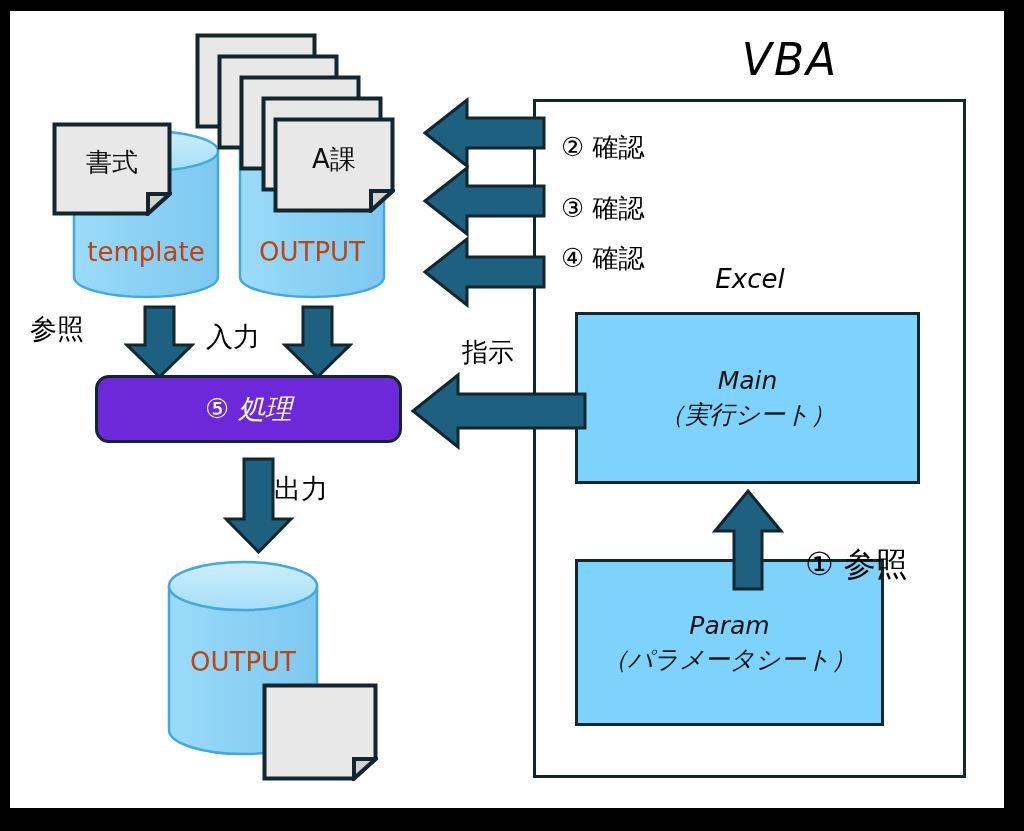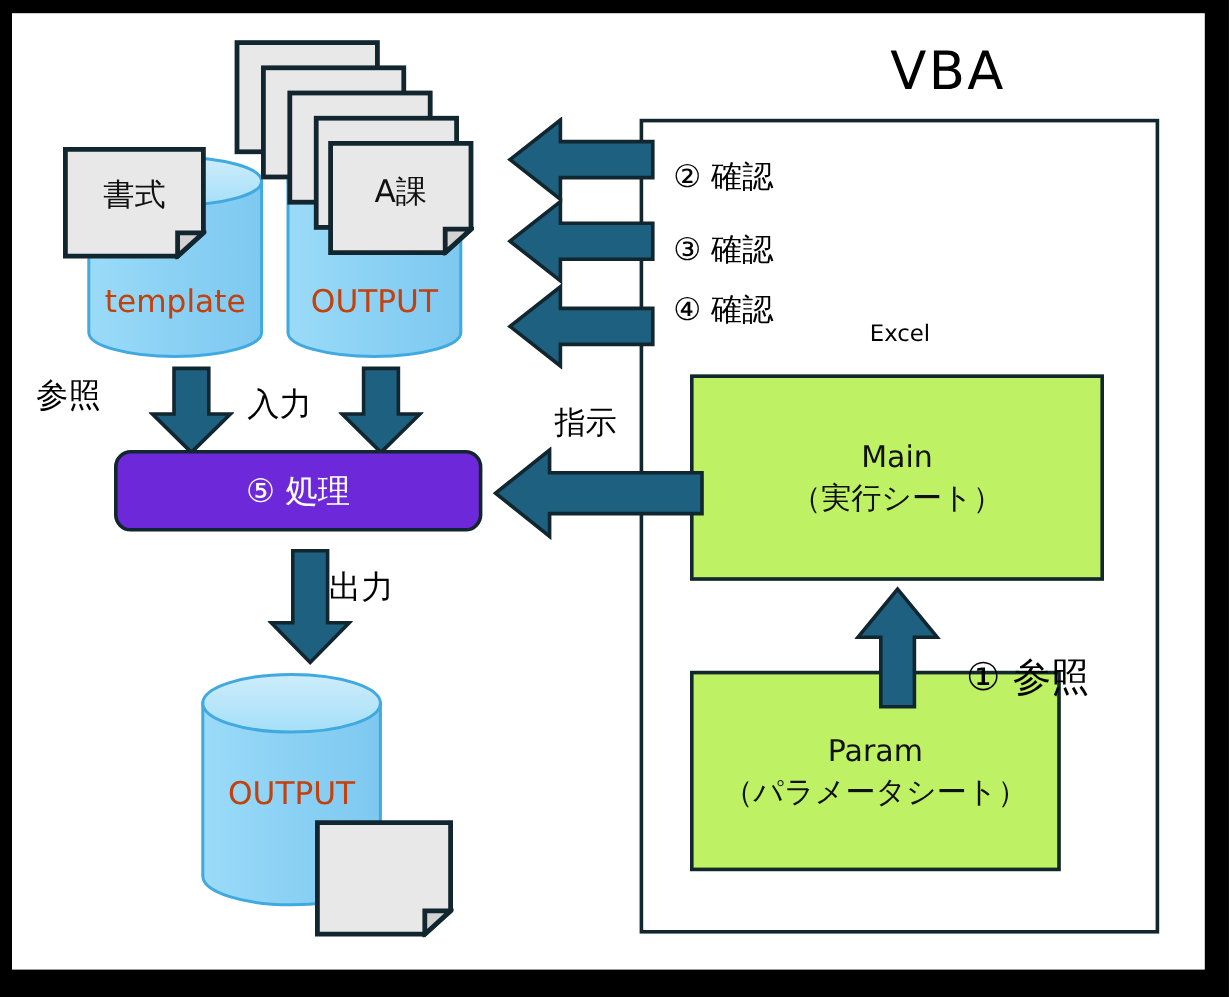--- a/index.html
+++ b/index.html
@@ -1,32 +1,32 @@
 <!DOCTYPE html>
 <html><head>
 <meta charset="utf-8">
 <style>
   html,body{margin:0;padding:0;background:#000;}
   body{width:1024px;height:831px;overflow:hidden;
        font-family:"DejaVu Sans","Liberation Sans",sans-serif;}
   #canvas{position:absolute;left:10px;top:11px;width:994px;height:797px;background:#ffffff;}
   .abs{position:absolute;}
   .txt{color:#000;white-space:pre;line-height:1.25;}
-  .ctr{display:flex;align-items:center;justify-content:center;text-align:center;}
+  .ctr{display:flex;align-items:center;justify-content:center;text-align:center;font-style:italic;}
 
   
   #vba-box{left:523px;top:88px;width:433px;height:679px;border:3px solid #12262F;box-sizing:border-box;background:transparent;}
   #vba-title{left:660px;top:18px;width:240px;height:60px;font-size:44px;letter-spacing:2px;}
 
   
-  .sheet{border:3px solid #12262F;background:#bef264;box-sizing:border-box;}
+  .sheet{border:3px solid #12262F;background:#7dd3fc;box-sizing:border-box;}
   #main-sheet{left:565px;top:301px;width:345px;height:172px;}
   #param-sheet{left:565px;top:548px;width:309px;height:167px;}
   .sheet-label{font-size:25px;color:#111;}
-  #excel-label{left:640px;top:250px;width:200px;height:36px;font-size:19px;}
+  #excel-label{left:640px;top:250px;width:200px;height:36px;font-size:26px;}
 
   
   .cyl{position:absolute;}
   .cyl svg{display:block;}
   .cyl-label{position:absolute;width:100%;text-align:center;font-size:26px;color:#c2410c;}
 
   
   .note{position:absolute;}
   .note svg{display:block;}
   .note-label{position:absolute;width:100%;text-align:center;color:#111;}

